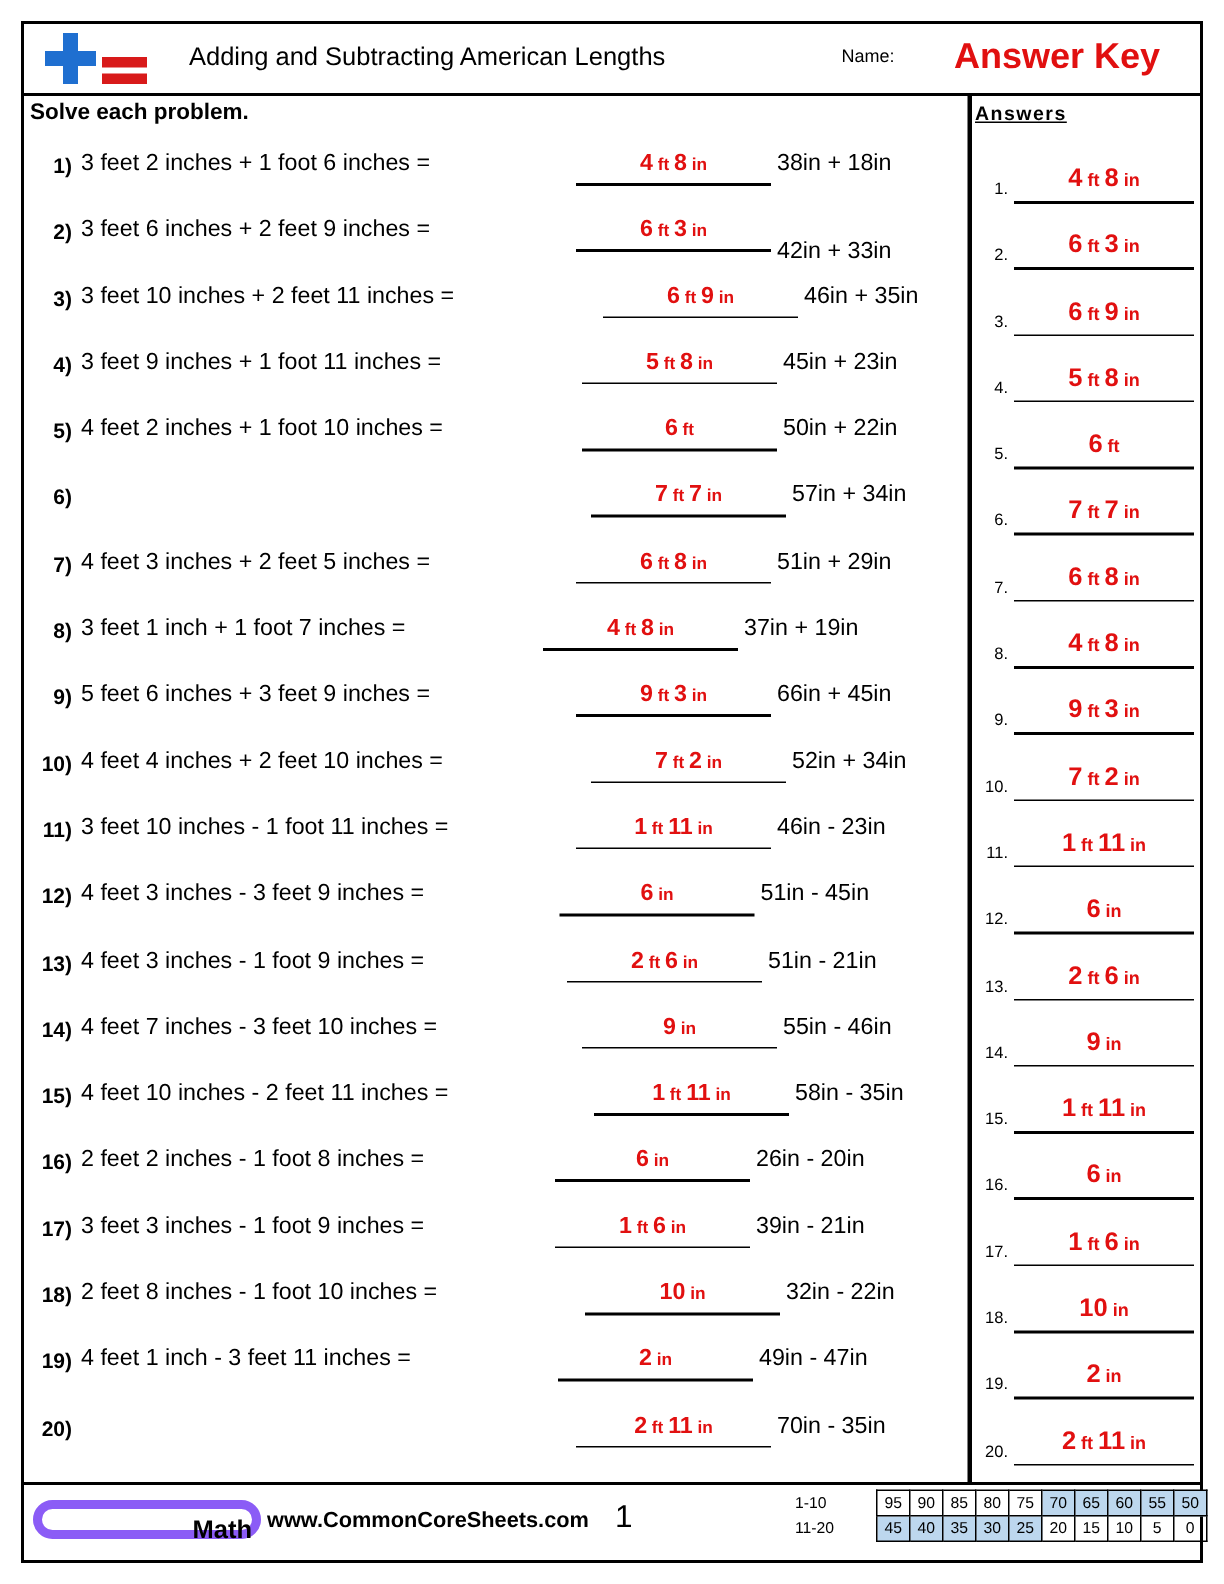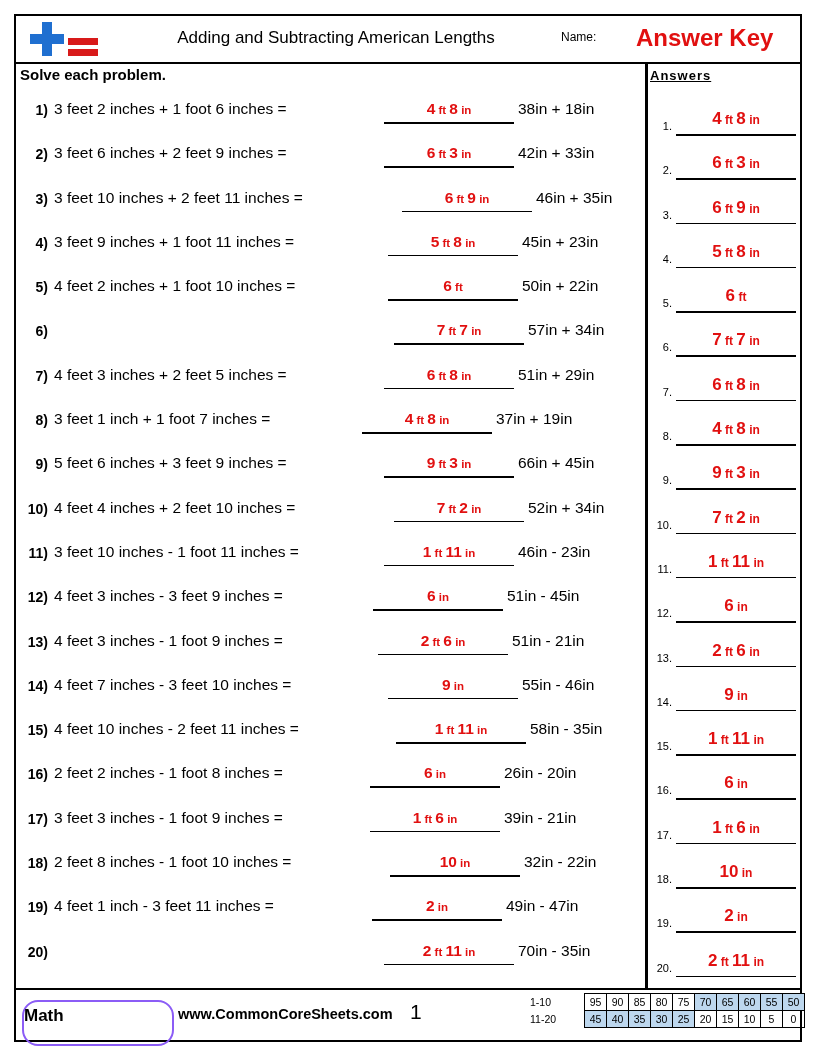--- a/index.html
+++ b/index.html
@@ -81,21 +81,20 @@
     content: "";
     position: absolute;
     left: 0px; top: 11px;
     width: 30px; height: 7px;
     background: #d81a1a;
   }
   .doc-title {
     position: absolute;
     left: 110px; top: 12px;
     width: 420px;
-    text-align: center;
     font-size: 17px;
     color: #000;
   }
   .name-label {
     position: absolute;
     left: 545px; top: 14px;
     font-size: 12px;
   }
   .answer-key {
     position: absolute;
@@ -233,25 +232,25 @@
     position: absolute;
     left: 16px; top: 988px;
     width: 786px;
     height: 2px;
     background: #000;
   }
   .math-pill {
     position: absolute;
     left: 22px; top: 1000px;
     width: 152px;
-    height: 46px;
-    border: 2px solid #8b5cf6;
+    height: 26px;
+    border: 6px solid #8b5cf6;
     border-radius: 16px;
     box-sizing: border-box;
-    text-align: left;
+    text-align: right;
     line-height: 27px;
     font-size: 17px;
     font-weight: bold;
   }
   .site {
     position: absolute;
     left: 178px; top: 1006px;
     font-size: 14.5px;
     font-weight: bold;
   }
@@ -312,21 +311,21 @@
       <div class="ansline" style="left:366px; width:130px;"></div>
       <div class="ans" style="left:366px; width:130px;"><span>4</span><span class="u"> ft </span> <span>8</span><span class="u"> in</span></div>
       <div class="tail" style="left:500px;">38in + 18in</div>
     </div>
 
     <div class="prob">
       <div class="num">2)</div>
       <div class="text">3 feet 6 inches + 2 feet 9 inches  =</div>
       <div class="ansline" style="left:366px; width:130px;"></div>
       <div class="ans" style="left:366px; width:130px;"><span>6</span><span class="u"> ft </span> <span>3</span><span class="u"> in</span></div>
-      <div class="tail" style="left:500px;">42in + 33in</div>
+      <div class="tail" style="left:500px;margin-top:15px;">42in + 33in</div>
     </div>
 
     <div class="prob">
       <div class="num">3)</div>
       <div class="text">3 feet 10 inches + 2 feet 11 inches  =</div>
       <div class="ansline" style="left:384px; width:130px;"></div>
       <div class="ans" style="left:384px; width:130px;"><span>6</span><span class="u"> ft </span> <span>9</span><span class="u"> in</span></div>
       <div class="tail" style="left:518px;">46in + 35in</div>
     </div>
 

